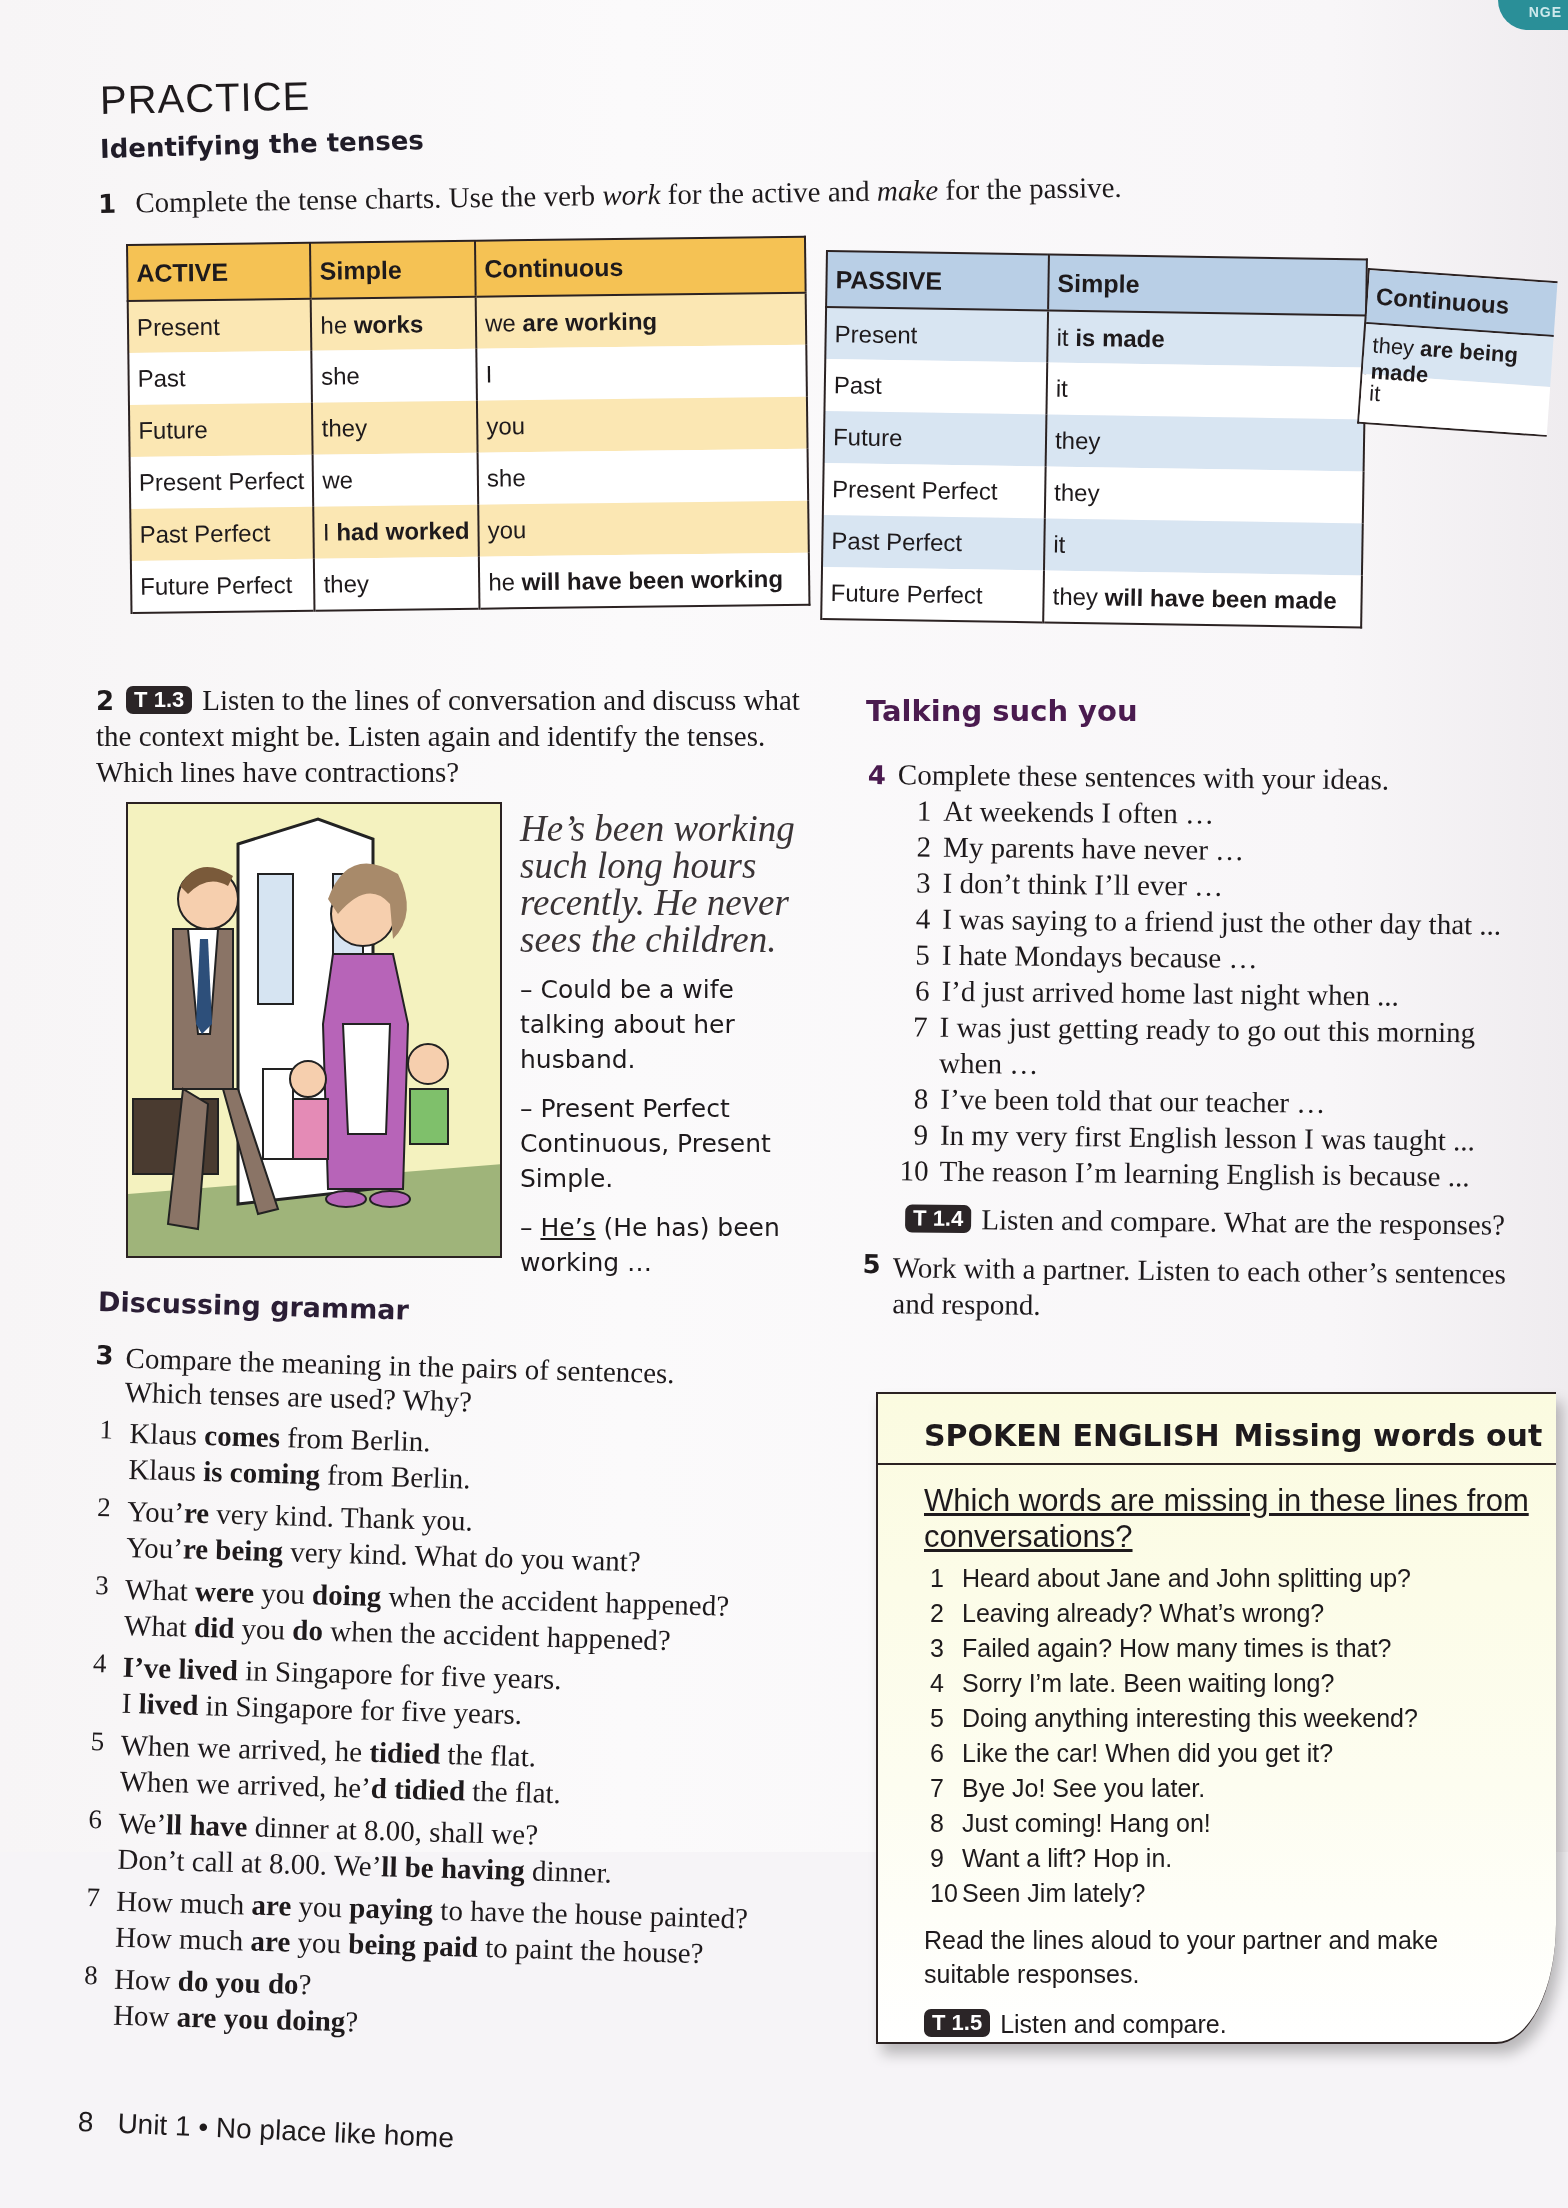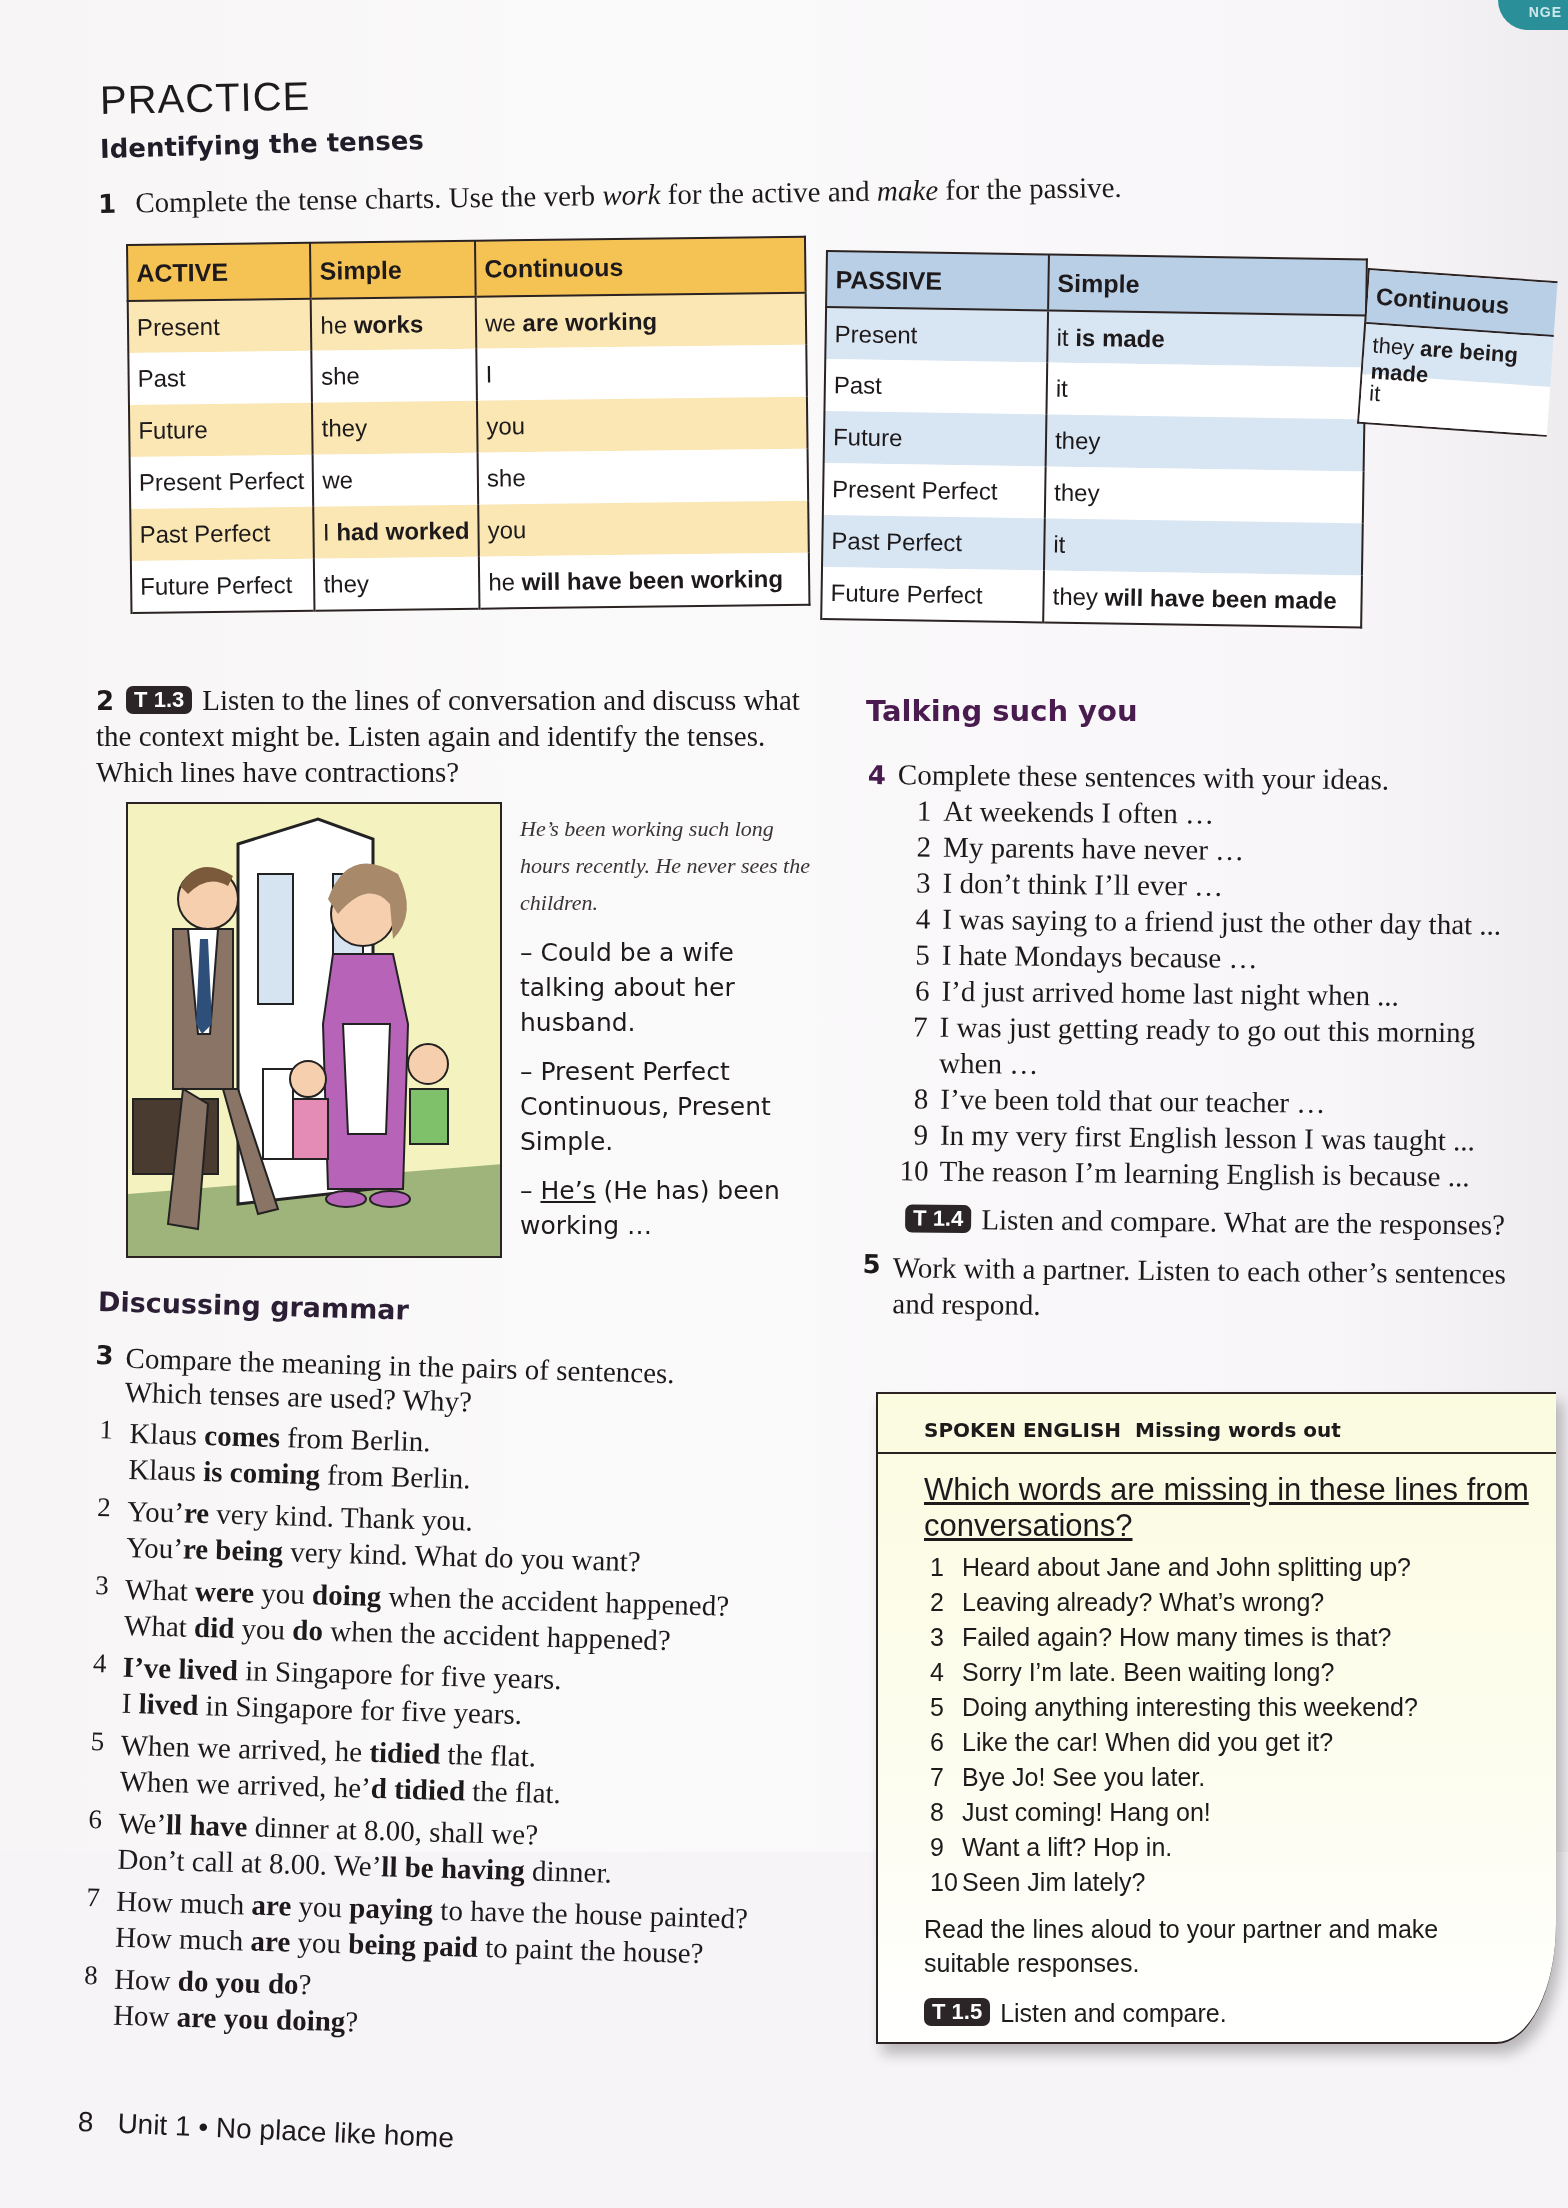--- a/index.html
+++ b/index.html
@@ -68,21 +68,21 @@
   .badge {
     display: inline-block; background: #2b2527; color: #fff;
     font: bold 22px "Liberation Sans", sans-serif;
     padding: 1px 8px; border-radius: 7px; margin-right: 10px; vertical-align: 3px;
   }
   .cartoon {
     position: absolute; left: 126px; top: 802px; width: 376px; height: 456px;
     border: 2px solid #2b2222; background: #f3f1bd; overflow: hidden;
   }
   .cartoon-caption { position: absolute; left: 520px; top: 810px; width: 300px; }
-  .cap-italic { font-style: italic; font-size: 22px; line-height: 37px; color: #3a3436; }
+  .cap-italic { font-style: italic; font-size: 37px; line-height: 37px; color: #3a3436; }
   .cap-note { font: 25px "DejaVu Sans", sans-serif; line-height: 35px; margin-top: 14px; color: #1e1a1c; }
   .cap-note u { text-decoration: underline; }
 
   .h-disc {
     position: absolute; left: 98px; top: 1286px;
     font: bold 27px "DejaVu Sans", sans-serif; color: #2b1e35;
     transform: rotate(1.6deg); transform-origin: left;
   }
   .ex3 { position: absolute; left: 96px; top: 1340px; width: 760px; transform: rotate(1.6deg); transform-origin: left top; }
   .ex3 .intro { font-size: 29px; line-height: 34px; }
@@ -104,21 +104,21 @@
   .ex5 { margin-top: 14px; font-size: 29px; line-height: 36px; }
 
   .spoken {
     position: absolute; left: 876px; top: 1392px; width: 680px; height: 652px;
     background: linear-gradient(180deg, #fbfbe0 0%, #fdfdf0 60%, #ffffff 100%);
     border: 2px solid #2b2222; border-right: none;
     border-bottom-right-radius: 60px 120px;
     box-shadow: 6px 10px 14px rgba(0,0,0,0.25);
     font-family: "Liberation Sans", sans-serif;
   }
-  .spoken-head { padding: 24px 0 10px 46px; border-bottom: 2px solid #2b2222; font-weight: bold; font-size: 20px; font-family: "DejaVu Sans", sans-serif; }
+  .spoken-head { padding: 24px 0 10px 46px; border-bottom: 2px solid #2b2222; font-weight: bold; font-size: 30px; font-family: "DejaVu Sans", sans-serif; }
   .spoken-head .sub { margin-left: 14px; }
   .spoken-body { padding: 18px 0 0 46px; }
   .spoken-body .q { font-size: 31px; margin-bottom: 6px; text-decoration: underline; }
   .spoken-body .it { display: flex; font-size: 25px; line-height: 35px; }
   .spoken-body .it .n { width: 38px; padding-left: 6px; }
   .spoken-body .read { font-size: 25px; line-height: 34px; margin-top: 12px; width: 590px; }
   .spoken-body .listen { margin-top: 18px; font-size: 25px; }
 </style>
 </head>
 <body>

